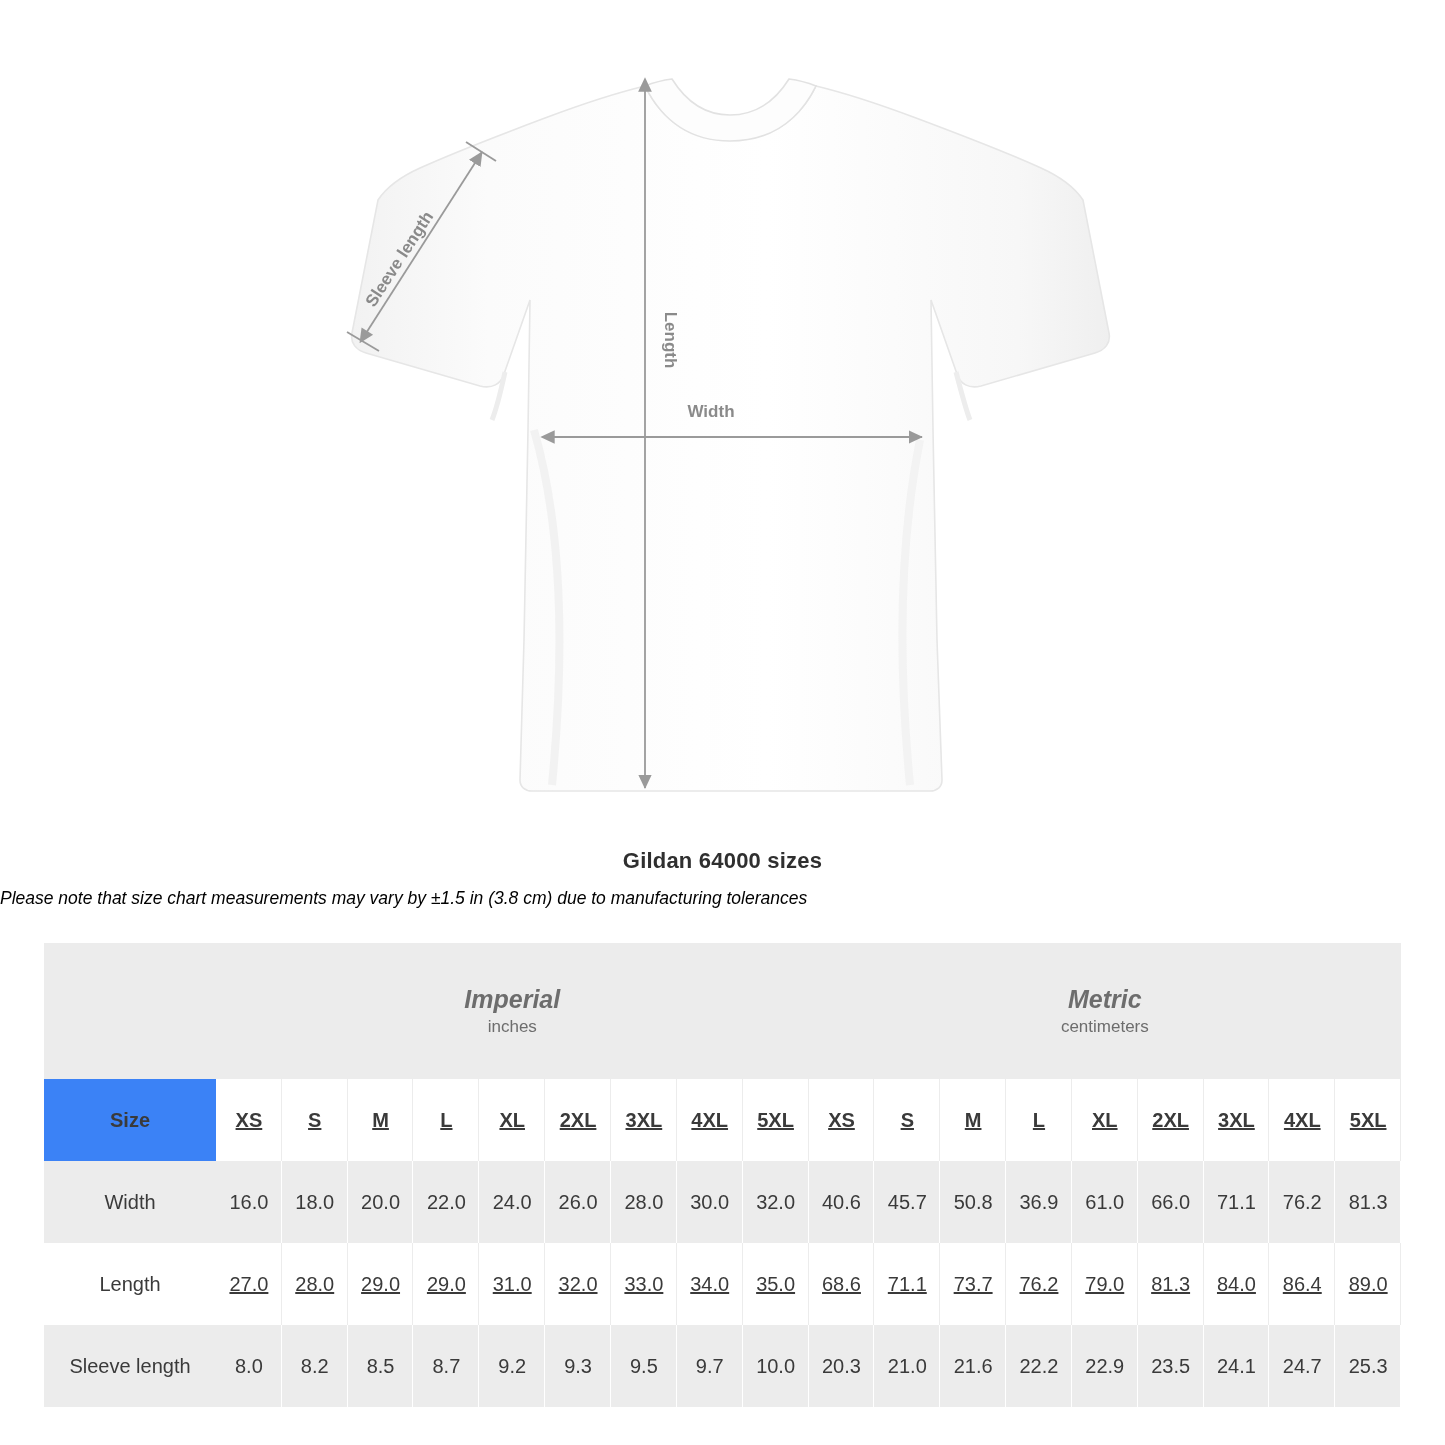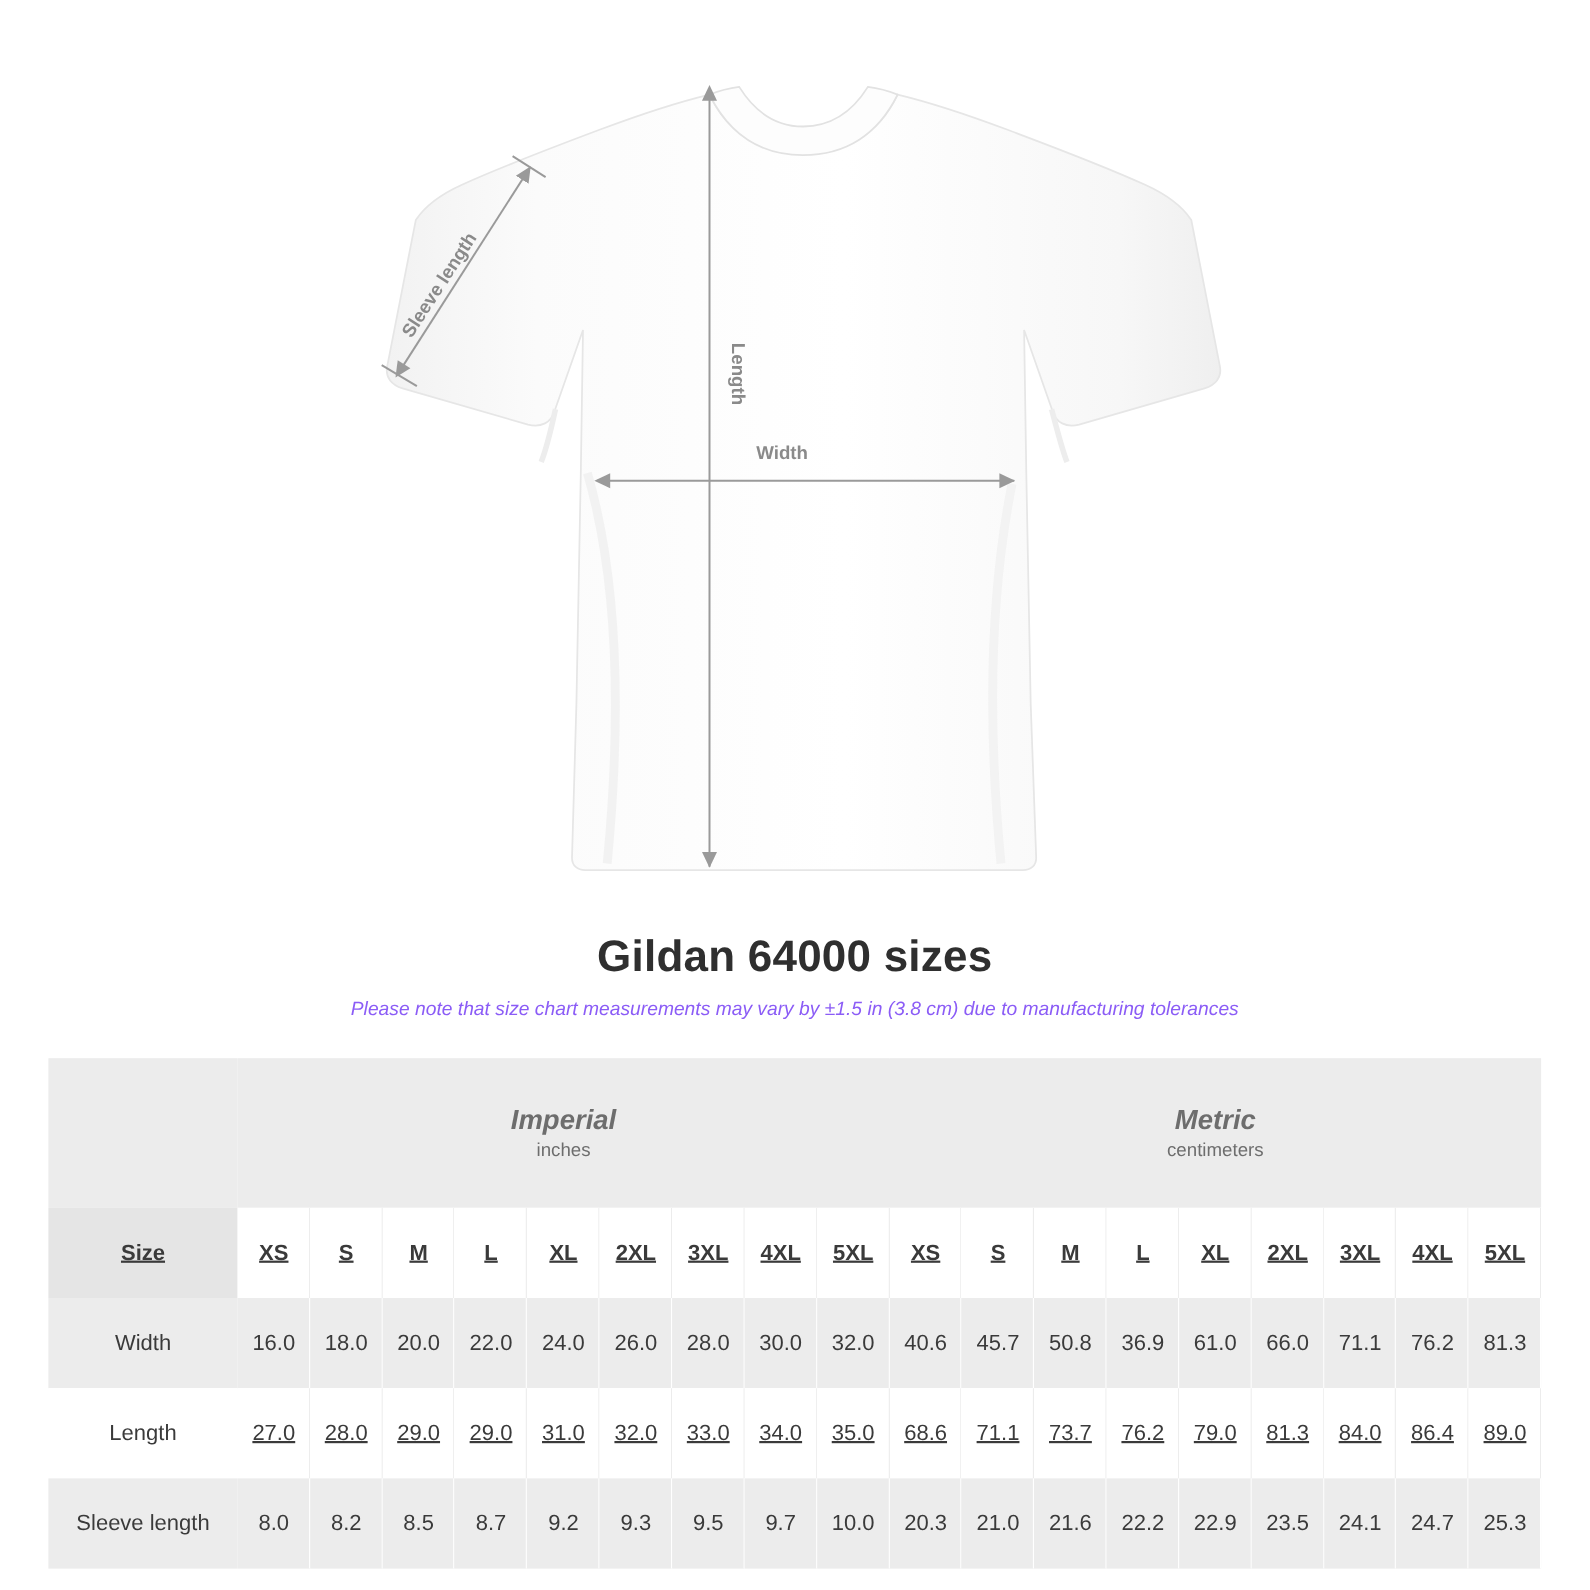--- a/index.html
+++ b/index.html
@@ -27,32 +27,31 @@
     width: 1445px;
     height: 830px;
   }
   .illustration svg {
     display: block;
   }
 
   
   .chart-title {
     text-align: center;
-    font-size: 40px;
+    font-size: 22px;
     font-weight: bold;
     color: #2f2f2f;
     margin: 0;
     padding-top: 18px;
     letter-spacing: 0.2px;
   }
   .chart-note {
-    text-align: center;
     font-size: 17.5px;
     font-style: italic;
-    color: #8b5cf6;
+    color: #000000;
     margin: 14px 0 0 0;
   }
 
   
   .table-wrap {
     margin: 34px 44px 0 44px;
   }
   table.size-table {
     width: 1357px;
     border-collapse: collapse;
@@ -83,21 +82,21 @@
     padding-top: 4px;
   }
 
   tr.row-size td {
     height: 82px;
     font-size: 20px;
     color: #3a3a3a;
     font-weight: bold;
     background: #ffffff;
   }
-  tr.row-size td.rowlabel { background: #e5e5e5; text-decoration: underline; }
+  tr.row-size td.rowlabel { background: #3b82f6; }
 
   tr.row-alt td { background: #ececec; }
   tr.row-plain td { background: #ffffff; }
 
   tr.data-row td {
     height: 82px;
     font-size: 20px;
     color: #3a3a3a;
   }
   td.rowlabel {

